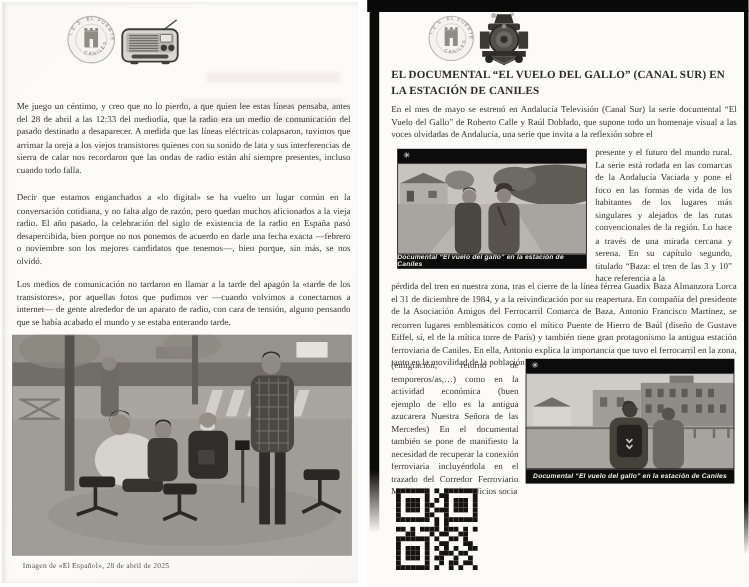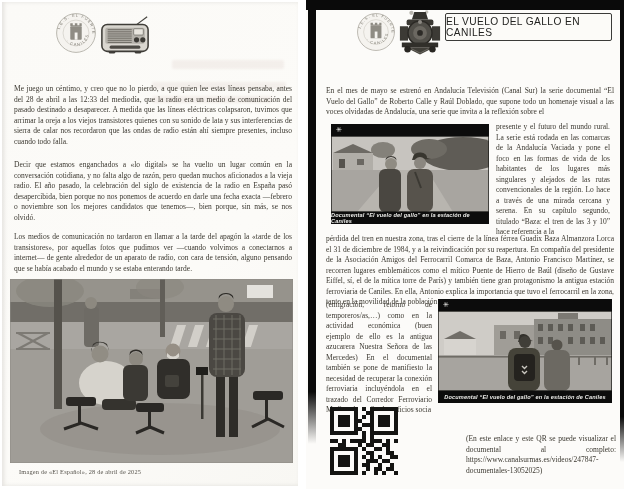--- a/index.html
+++ b/index.html
@@ -237,24 +237,22 @@
         <path d="M8 40 L23 47.5 L38 40 Z" fill="#403e38"></path>
         <g stroke="#6e6b64" stroke-width="1">
             <line x1="14" y1="41.5" x2="23" y2="46"></line>
             <line x1="32" y1="41.5" x2="23" y2="46"></line>
           </g>
         <circle cx="10" cy="42" r="3.4" fill="#282622"></circle>
         <circle cx="36" cy="42" r="3.4" fill="#282622"></circle>
       </svg>
     </div>
 
-    <div class="tbox tboxR">
-      <span>EL VUELO DEL GALLO EN CANILES</span>
-    </div>
-
+
+    <h2 class="head headR">EL DOCUMENTAL “EL VUELO DEL GALLO” (CANAL SUR) EN LA ESTACIÓN DE CANILES</h2>
 
     <p class="par" style="left:20px;top:86px;width:288px;">En el mes de mayo se estrenó en Andalucía Televisión (Canal Sur) la serie documental “El Vuelo del Gallo” de Roberto Calle y Raúl Doblado, que supone todo un homenaje visual a las voces olvidadas de Andalucía, una serie que invita a la reflexión sobre el</p>
 
     <figure style="left:25px;top:124px;width:158px;">
       <div class="tvbar topbar">
         <span class="star">✳</span>
       </div>
       <svg class="photo-frame" width="158" height="76" viewBox="0 0 158 76">
         <rect width="158" height="76" fill="#c7c4bf"></rect>
         <ellipse cx="132" cy="18" rx="42" ry="17" fill="#5f5c56"></ellipse>
@@ -485,15 +483,14 @@
         <i style="left:12.00px;top:64.00px;width:4.25px;height:4.25px"></i>
         <i style="left:16.00px;top:64.00px;width:4.25px;height:4.25px"></i>
         <i style="left:20.00px;top:64.00px;width:4.25px;height:4.25px"></i>
         <i style="left:24.00px;top:64.00px;width:4.25px;height:4.25px"></i>
         <i style="left:32.00px;top:64.00px;width:4.25px;height:4.25px"></i>
         <i style="left:44.00px;top:64.00px;width:4.25px;height:4.25px"></i>
         <i style="left:52.00px;top:64.00px;width:4.25px;height:4.25px"></i>
         <i style="left:64.00px;top:64.00px;width:4.25px;height:4.25px"></i>
       </div>
 
-    <p class="par" style="left:160px;top:434px;width:150px;">(En este enlace y este QR se puede visualizar el documental al completo: https://www.canalsurmas.es/videos/247847-documentales-13052025)</p>
   </section>
 </div>
 
 </body></html>

